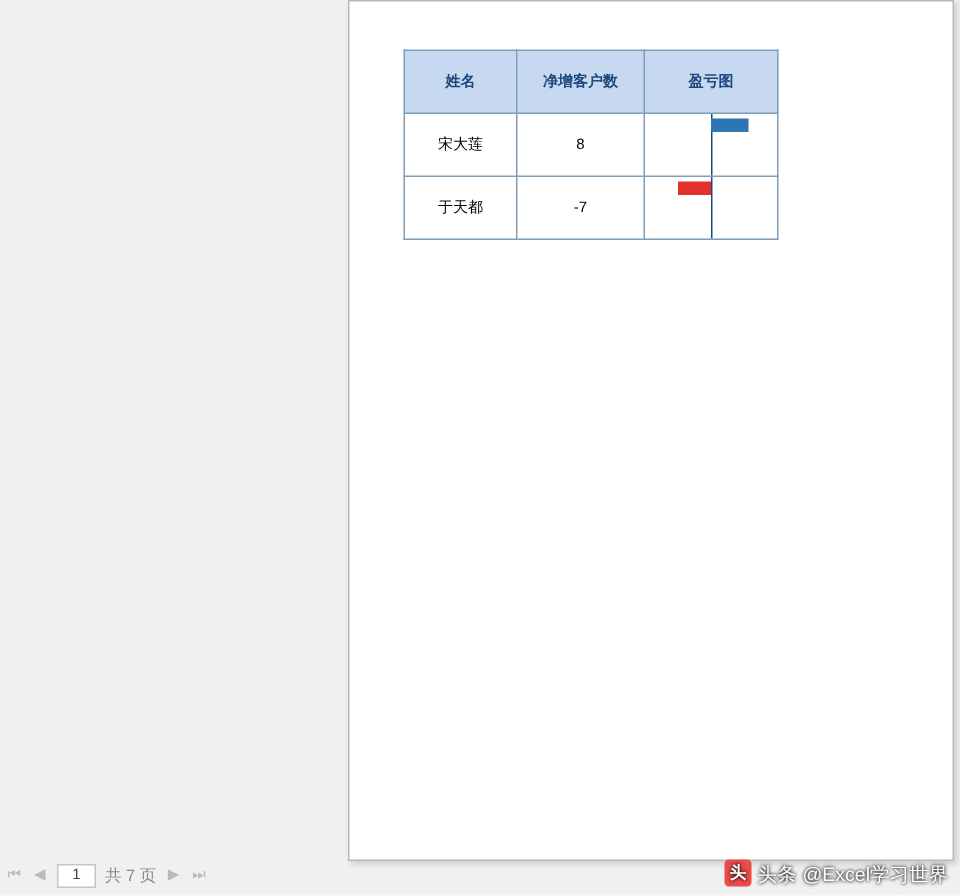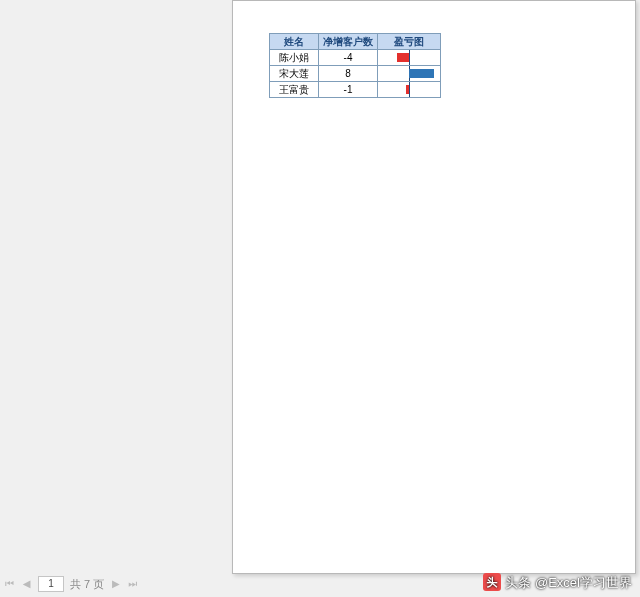--- a/index.html
+++ b/index.html
@@ -1,19 +1,19 @@
 <!DOCTYPE html>
 <html><head>
 <meta charset="utf-8">
 <style>
   html,body{margin:0;padding:0;width:640px;height:597px;font-family:"Microsoft YaHei",SimSun,Arial,sans-serif;font-size:11px;line-height:1;color:#000;overflow:hidden}
   body{background:#f0f0f0}
   .page{position:absolute;left:232px;top:0;width:402px;height:572px;background:#fff;border:1px solid #b8b8b8;box-shadow:2px 2px 4px rgba(0,0,0,.15)}
   .tbl{position:absolute;left:36px;top:32px;border-collapse:collapse}
-  .tbl th,.tbl td{border:1px solid #7f9db9;padding:0;height:15px;font-size:10px;text-align:center;vertical-align:middle;line-height:15px;font-weight:normal}
+  .tbl th,.tbl td{border:1px solid #7f9db9;padding:13px;height:15px;font-size:10px;text-align:center;vertical-align:middle;line-height:15px;font-weight:normal}
   .tbl th{background:#c6d9f1;color:#1f497d;font-weight:bold;font-size:10px}
   .c-name{width:48px}
   .c-val{width:58px}
   .c-bar{width:62px}
   .bar-cell{position:relative;padding:0!important}
   .axis{position:absolute;left:50%;top:0;bottom:0;width:1px;background:#1f497d}
   .bar{position:absolute;top:3px;height:9px}
   .bar.pos{left:50%;background:#2e75b6}
   .bar.neg{right:50%;background:#e3302d}
   .pager{position:absolute;left:4px;bottom:4px;height:18px;display:flex;align-items:center;gap:6px;font-size:11px;color:#888}
@@ -29,41 +29,33 @@
   <table class="tbl">
     <thead>
       <tr>
         <th class="c-name">姓名</th>
         <th class="c-val">净增客户数</th>
         <th class="c-bar">盈亏图</th>
       </tr>
     </thead>
     <tbody>
         <tr>
-          <td class="c-name">陈小娟</td>
-          <td class="c-val">-4</td>
-          <td class="c-bar bar-cell">
-            <div class="axis"></div>
-            <div class="bar neg" style="width: 12.4444px;"></div>
-          </td>
-        </tr>
-        <tr>
           <td class="c-name">宋大莲</td>
           <td class="c-val">8</td>
           <td class="c-bar bar-cell">
             <div class="axis"></div>
             <div class="bar pos" style="width: 24.8889px;"></div>
           </td>
         </tr>
         <tr>
-          <td class="c-name">王富贵</td>
-          <td class="c-val">-1</td>
+          <td class="c-name">于天都</td>
+          <td class="c-val">-7</td>
           <td class="c-bar bar-cell">
             <div class="axis"></div>
-            <div class="bar neg" style="width: 3.11111px;"></div>
+            <div class="bar neg" style="width: 21.7778px;"></div>
           </td>
         </tr>
       </tbody>
   </table>
 </div>
 
 <div class="pager">
   <span class="pg-btn">⏮</span>
   <span class="pg-btn">◀</span>
   <div class="pg-input">1</div>

